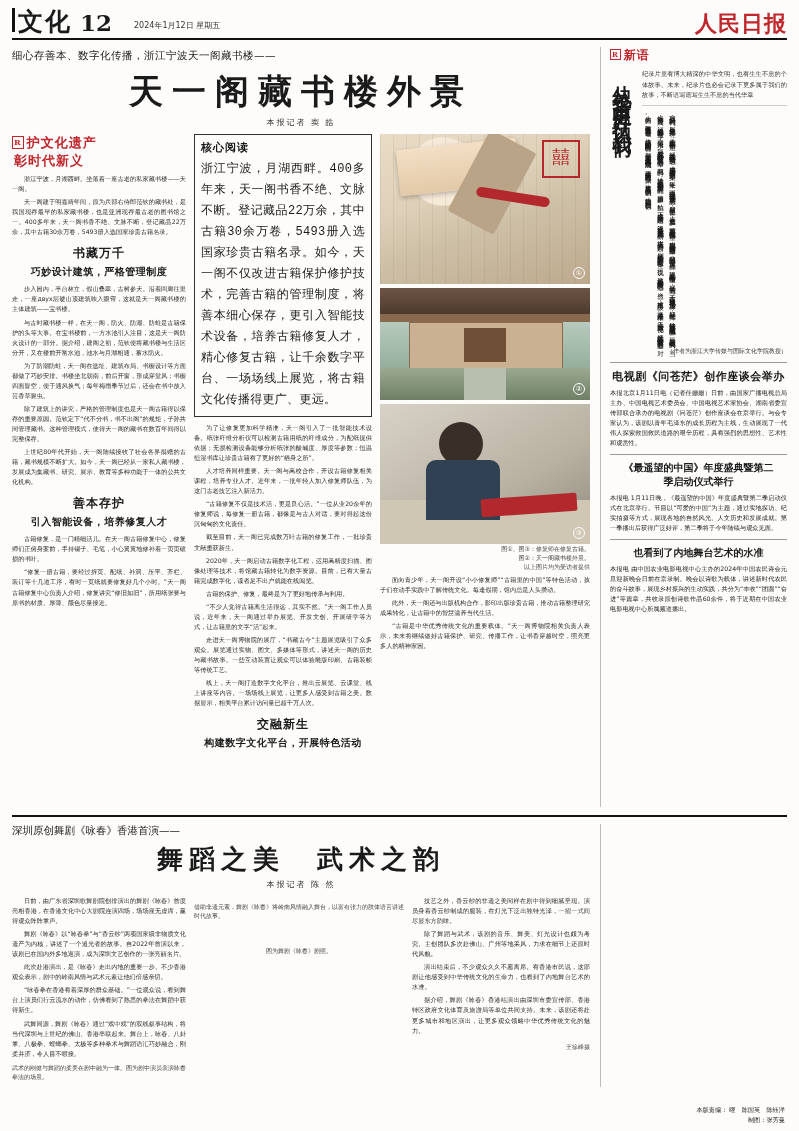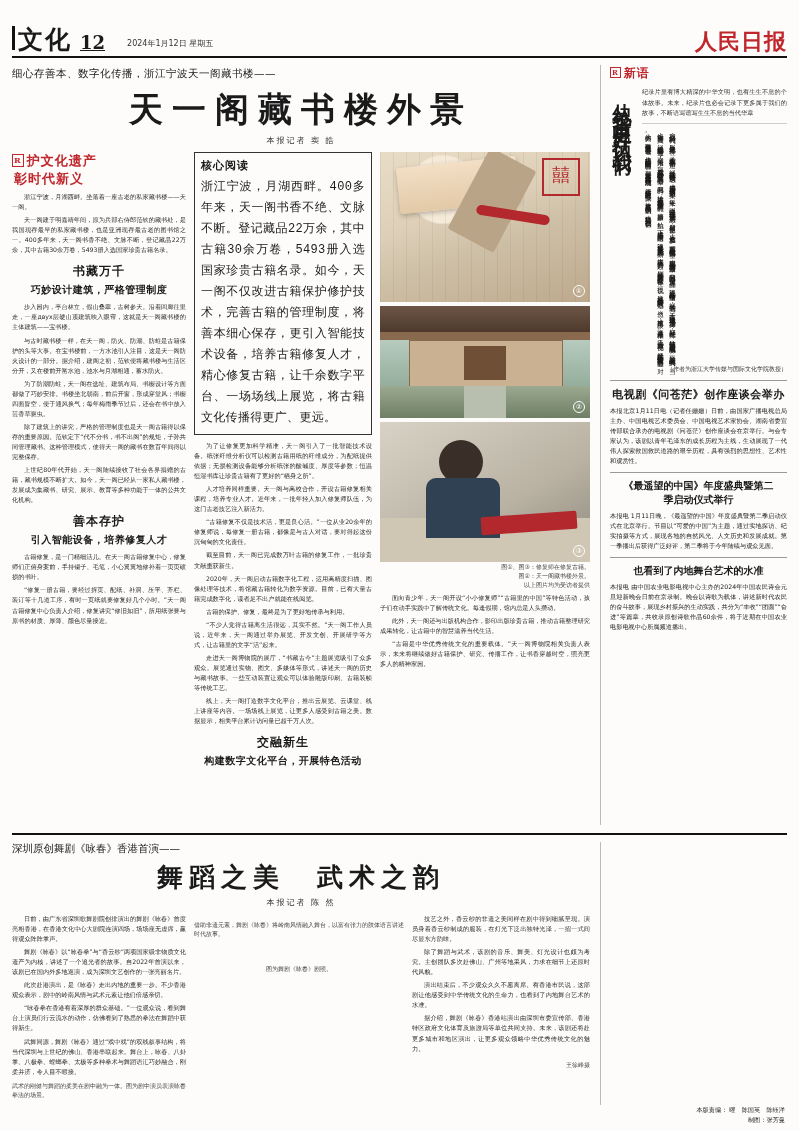--- a/index.html
+++ b/index.html
@@ -4,28 +4,28 @@
 <style>
   html,body{margin:0;padding:0;}
   body{
     width:799px;height:1131px;
     background:#fdfcfa;
     font-family:"DejaVu Sans","Liberation Sans",sans-serif;
     color:#1a1a1a;
     overflow:hidden;
     position:relative;
   }
-  .page{position:relative;width:799px;height:1131px;box-sizing:border-box;padding:26px 12px;}
+  .page{position:relative;width:799px;height:1131px;box-sizing:border-box;padding:8px 12px;}
 
   
   .masthead{display:flex;align-items:flex-end;border-bottom:2px solid #111;padding-bottom:4px;}
   .mh-left{display:flex;align-items:flex-end;gap:8px;}
   .mh-section{font-family:"DejaVu Serif","Liberation Serif",serif;font-size:25px;font-weight:700;letter-spacing:2px;line-height:1;}
   .mh-bar{display:inline-block;width:3px;height:24px;background:#111;margin-right:3px;vertical-align:-2px;}
-  .mh-num{font-family:"DejaVu Serif","Liberation Serif",serif;font-size:18px;font-weight:700;line-height:1;text-decoration:underline;}
+  .mh-num{font-family:"DejaVu Serif","Liberation Serif",serif;font-size:23px;font-weight:700;line-height:1;}
   .mh-date{font-size:8px;color:#333;margin-left:14px;padding-bottom:3px;}
   .mh-right{margin-left:auto;text-align:right;}
   .mh-logo{font-family:"DejaVu Serif","Liberation Serif",serif;font-size:22px;font-weight:700;color:#c0272d;letter-spacing:1px;line-height:1;}
 
   
   .body-grid{display:flex;gap:10px;margin-top:7px;height:760px;}
   .col-main{width:580px;position:relative;}
   .col-right{width:185px;border-left:1px solid #bbb;padding-left:9px;position:relative;}
 
   

